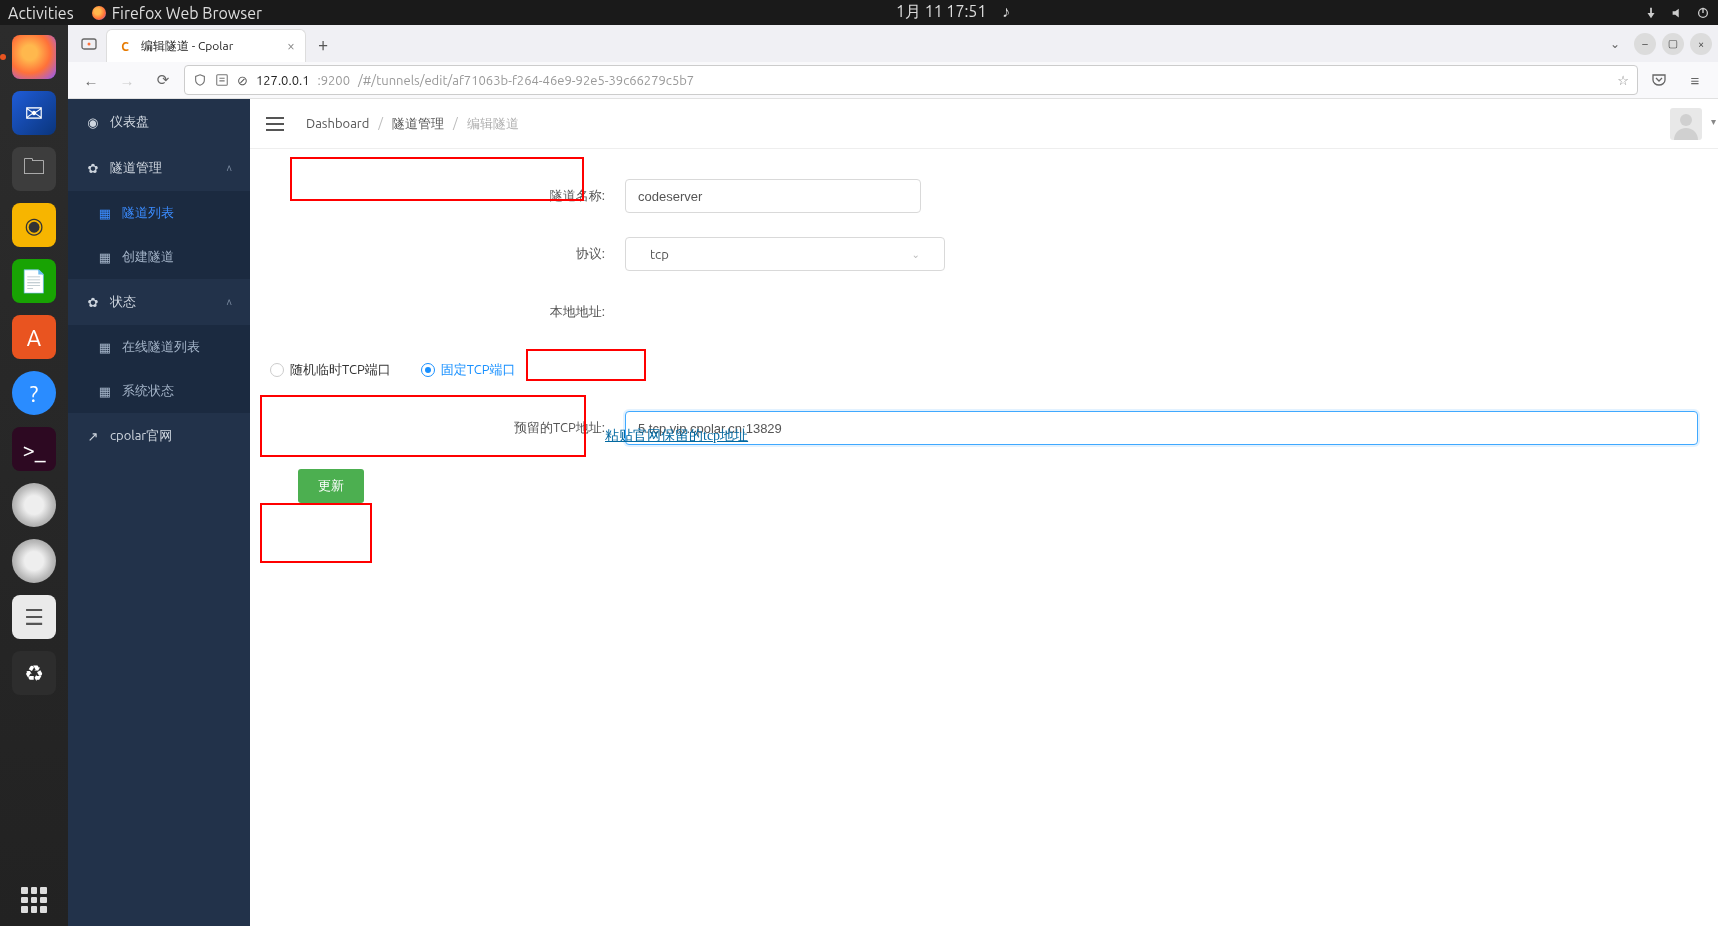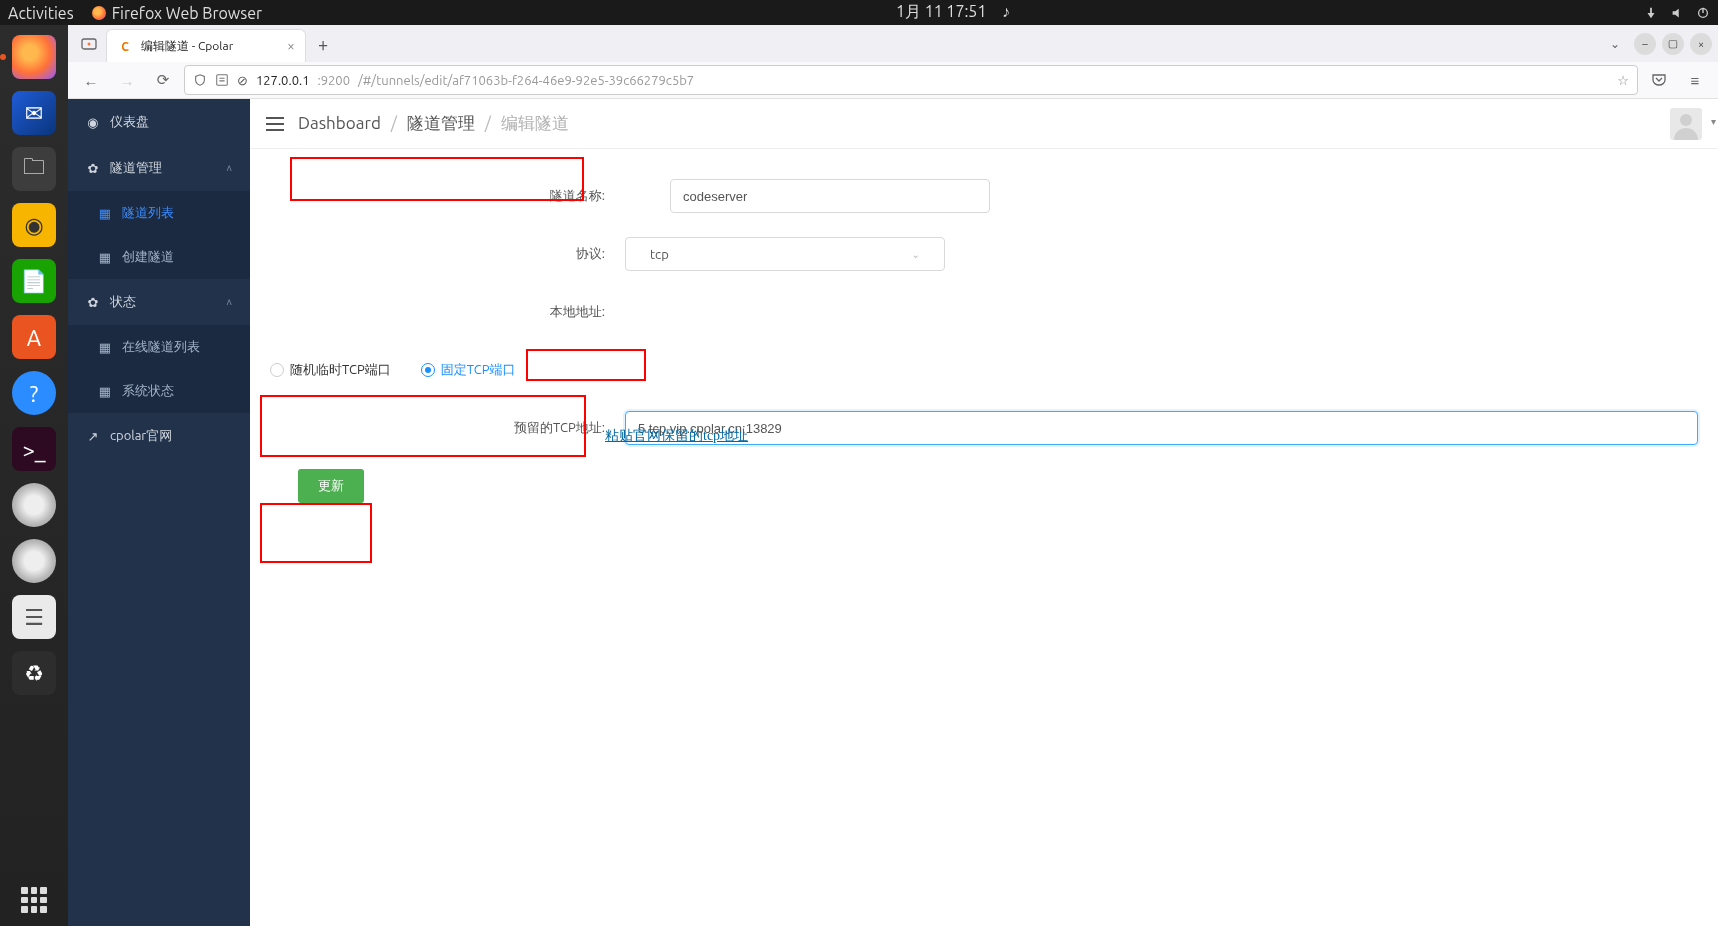--- a/index.html
+++ b/index.html
@@ -58,36 +58,36 @@
     .app { flex:1; display:flex; background:#fff; position:relative; }
     .sidebar { width:182px; background:#22324a; color:#a3b3c7; display:flex; flex-direction:column; font-size:13px; }
     .sb-item { height:46px; display:flex; align-items:center; padding:0 18px; gap:10px; cursor:pointer; color:#cfd6df; }
     .sb-item.sub { padding-left:30px; height:44px; background:#1b2a40; color:#a3b3c7; }
     .sb-item.sub.active { color:#3b8cff; }
     .sb-group { background:#22324a; }
     .sb-chev { margin-left:auto; font-size:10px; color:#7a8aa0; }
     .sb-icon { width:14px; height:14px; display:inline-flex; align-items:center; justify-content:center; font-size:13px; }
     
     .main { flex:1; background:#fff; display:flex; flex-direction:column; position:relative; }
-    .header { height:50px; border-bottom:1px solid #eee; display:flex; align-items:center; padding:0 16px; gap:14px; font-size:17px; }
+    .header { height:50px; border-bottom:1px solid #eee; display:flex; align-items:center; padding:0 16px; gap:22px; font-size:13px; }
     .hamburger { width:18px; height:14px; display:flex; flex-direction:column; justify-content:space-between; cursor:pointer; }
     .hamburger span { height:2px; background:#555; }
     .crumb a { color:#555; text-decoration:none; }
     .crumb .sep { color:#bbb; margin:0 6px; }
     .crumb .cur { color:#b0b0b0; }
     .avatar { width:32px; height:32px; background:#e8e8e8; border-radius:3px; margin-left:auto; position:relative; }
     .avatar::after { content:"▾"; position:absolute; right:-14px; top:8px; color:#888; font-size:10px; }
     
     .form-area { padding:30px 20px 30px 20px; }
     .form-row { display:flex; align-items:center; margin-bottom:24px; min-height:34px; }
     .label { width:355px; text-align:right; padding-right:20px; font-size:13px; color:#555; }
     .control { flex:1; max-width:1120px; }
     .control.wide { max-width:none; }
     .input { height:34px; border:1px solid #d9d9d9; border-radius:4px; padding:0 12px; font-size:13px; color:#555; width:100%; outline:none; }
-    .input.narrow { width:320px;margin-left:45px; }
+    .input.narrow { width:296px; }
     .select { height:34px; border:1px solid #d9d9d9; border-radius:4px; padding:0 24px; width:320px; display:flex; align-items:center; justify-content:space-between; color:#555; }
     .select .arrow { color:#bbb; font-size:10px; }
     .radios { display:flex; gap:30px; align-items:center; }
     .radio { display:flex; align-items:center; gap:6px; cursor:pointer; font-size:13px; }
     .radio-dot { width:14px; height:14px; border:1px solid #ccc; border-radius:50%; display:flex; align-items:center; justify-content:center; }
     .radio.sel .radio-dot { border-color:#1890ff; }
     .radio.sel .radio-dot::after { content:""; width:6px; height:6px; background:#1890ff; border-radius:50%; }
     .radio.sel { color:#1890ff; }
     .adv-row { display:flex; justify-content:center; margin:12px 0 22px; }
     .adv-btn { height:32px; border:1px solid #d9d9d9; border-radius:4px; padding:0 14px; display:flex; align-items:center; gap:6px; font-size:13px; color:#555; background:#fff; }

